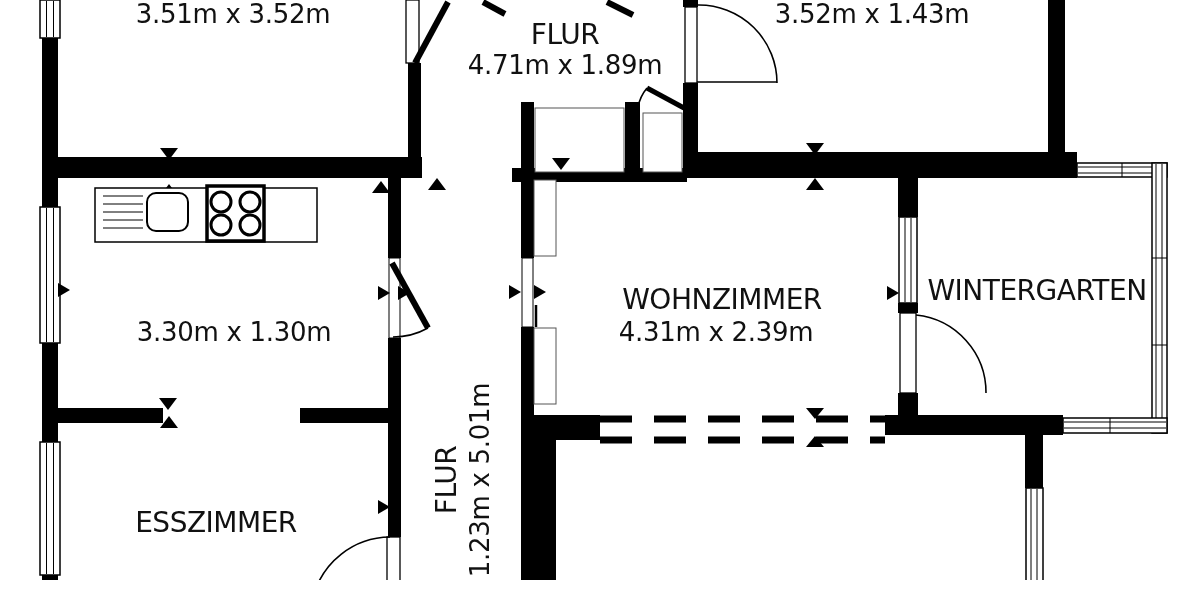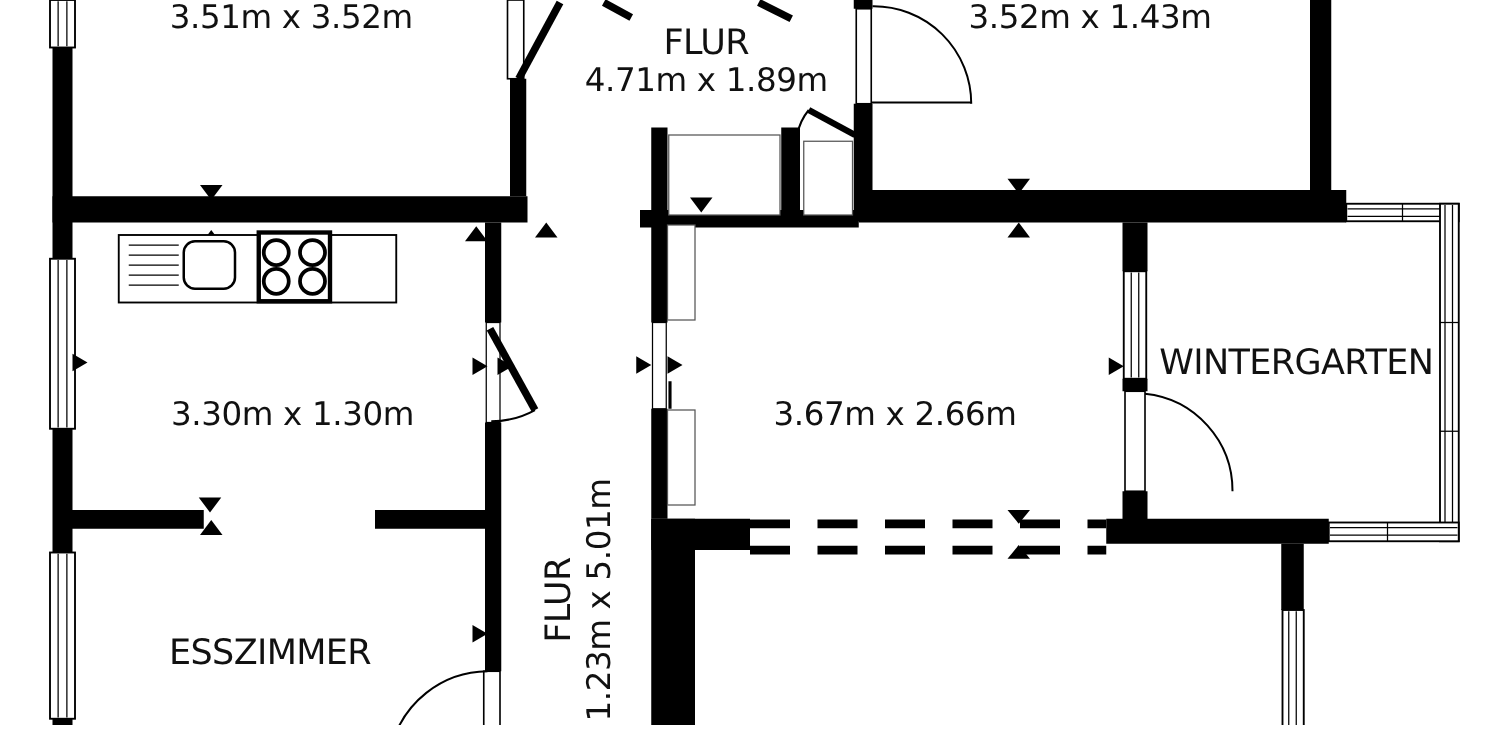--- a/index.html
+++ b/index.html
@@ -184,21 +184,22 @@
 
   <div class="label room-dims" style="left:233px;top:14px">3.51m x 3.52m</div>
 
   <div class="label room-name" style="left:565px;top:34px">FLUR</div>
   <div class="label room-dims" style="left:565px;top:65px">4.71m x 1.89m</div>
 
   <div class="label room-dims" style="left:872px;top:14px">3.52m x 1.43m</div>
 
   <div class="label room-dims" style="left:234px;top:332px">3.30m x 1.30m</div>
 
-  <div class="label room-dims" style="left:716px;top:332px">3.67m x 2.66m</div>
+  <div class="label room-name" style="left:722px;top:299px">WOHNZIMMER</div>
+  <div class="label room-dims" style="left:716px;top:332px">4.31m x 2.39m</div>
 
   <div class="label room-name" style="left:1037px;top:290px">WINTERGARTEN</div>
 
   <div class="label room-name" style="left:216px;top:522px">ESSZIMMER</div>
 
   <div class="corridor-label" style="left:463px;top:480px">
     <span class="room-name">FLUR</span>
     <span class="room-dims">1.23m x 5.01m</span>
   </div>
 

